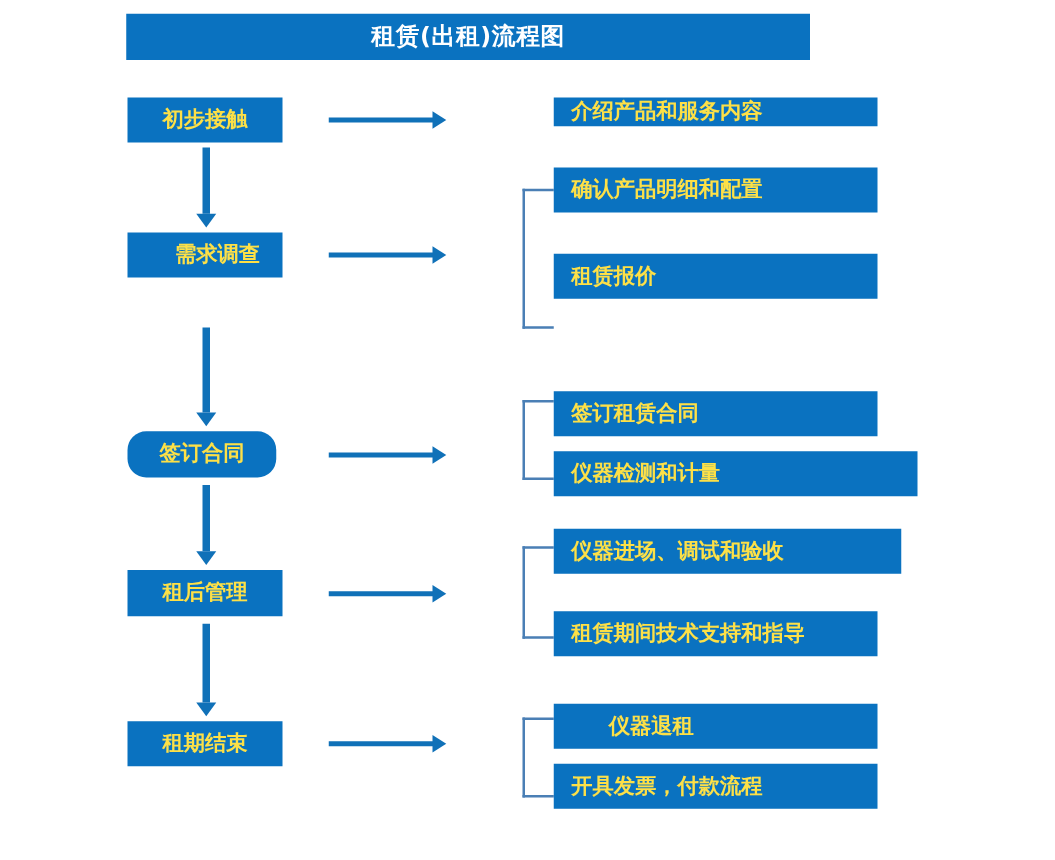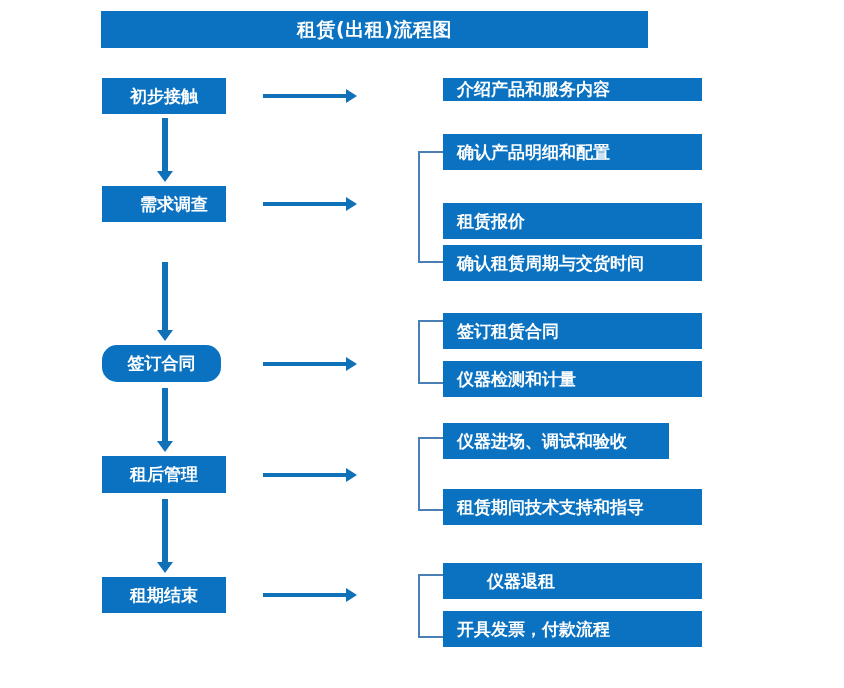--- a/index.html
+++ b/index.html
@@ -45,21 +45,21 @@
 
   
   .node {
     position: absolute;
     background: #0A72C0;
     display: flex;
     align-items: center;
     box-sizing: border-box;
   }
   .node .node-text {
-    color: #ffffff;
+    color: #fde047;
     font-size: 17px;
     font-weight: bold;
     line-height: 1;
     white-space: nowrap;
   }
   .node.stage {
     justify-content: center;
   }
   .node.detail {
     justify-content: flex-start;
@@ -207,33 +207,30 @@
   </div>
 
   <div class="node detail" style="left:443px; top:134px; width:259px; height:36px;">
     <span class="node-text">确认产品明细和配置</span>
   </div>
 
   <div class="node detail" style="left:443px; top:187px; width:259px; height:36px;margin-top:16px;">
     <span class="node-text">租赁报价</span>
   </div>
 
-  <div class="node detail" style="left:443px; top:245px; width:259px; height:36px;">
-    <span class="node-text">确认租赁周期与交货时间</span>
-  </div>
 
   <div class="node detail" style="left:443px; top:313px; width:259px; height:36px;">
     <span class="node-text">签订租赁合同</span>
   </div>
 
-  <div class="node detail" style="left:443px; top:361px; width:259px; height:36px;">
+  <div class="node detail" style="left:443px; top:361px; width:291px; height:36px;">
     <span class="node-text">仪器检测和计量</span>
   </div>
 
-  <div class="node detail" style="left:443px; top:423px; width:226px; height:36px;">
+  <div class="node detail" style="left:443px; top:423px; width:278px; height:36px;">
     <span class="node-text">仪器进场、调试和验收</span>
   </div>
 
   <div class="node detail" style="left:443px; top:489px; width:259px; height:36px;">
     <span class="node-text">租赁期间技术支持和指导</span>
   </div>
 
   <div class="node detail" style="left:443px; top:563px; width:259px; height:36px;padding-left:44px;">
     <span class="node-text">仪器退租</span>
   </div>

